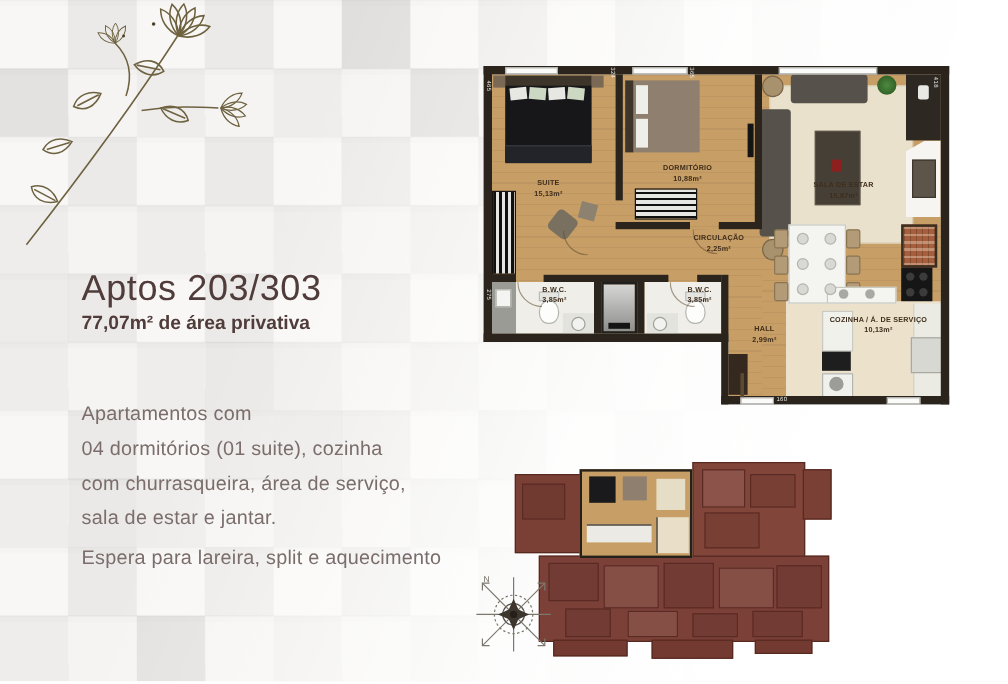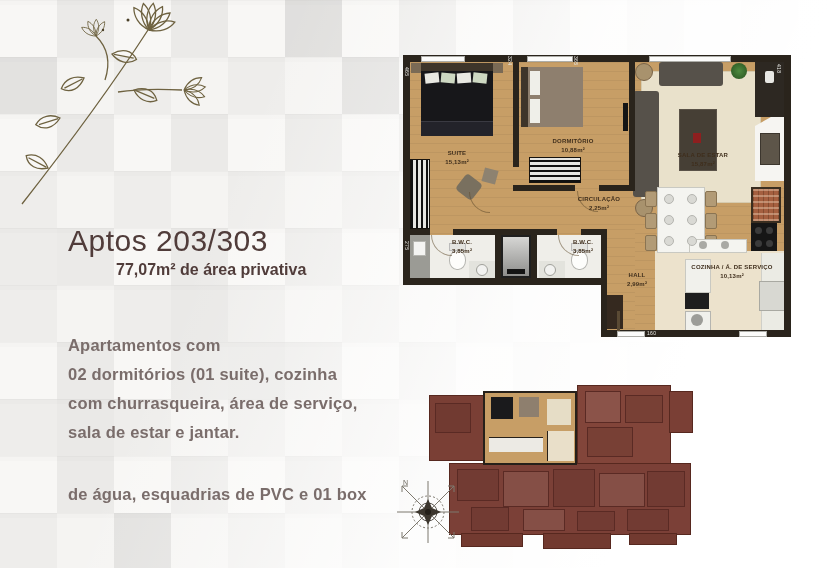--- a/index.html
+++ b/index.html
@@ -9,22 +9,22 @@
   
   .bg{position:absolute;inset:0;
     background:
       linear-gradient(112deg, rgba(255,255,255,0) 28%, rgba(255,255,255,.82) 58%, #ffffff 78%),
       repeating-linear-gradient(180deg, rgba(0,0,0,0.035) 0 1px, rgba(0,0,0,0.012) 1px 5px, rgba(0,0,0,0) 5px 57px),
       conic-gradient(#ebeae8 0 25%, #f5f4f2 0 50%, #eeedeb 0 75%, #f8f7f5 0);
     background-size:100% 100%, 114px 114px, 114px 114px;}
   .tile{position:absolute;width:57px;height:57px;background:rgba(0,0,0,0.045);}
   
   .title{position:absolute;left:68px;top:224px;font-size:30px;letter-spacing:.5px;color:#503c3a;}
-  .subtitle{position:absolute;left:68px;top:261px;font-size:16px;font-weight:bold;color:#503c3a;margin-left:48px;}
-  .bline{position:absolute;left:68px;font-size:16.5px;color:#7a6d6b;letter-spacing:.2px;font-weight:bold;}
+  .subtitle{position:absolute;left:68px;top:261px;font-size:16px;font-weight:bold;color:#503c3a;}
+  .bline{position:absolute;left:68px;font-size:16.5px;color:#7a6d6b;letter-spacing:.2px;}
   
   .plan{position:absolute;left:403px;top:55px;width:388px;height:282px;}
   .wall{position:absolute;background:#2a241c;z-index:4;}
   .floor{position:absolute;z-index:1;}
   .wood{background:#c79e66;background-image:repeating-linear-gradient(180deg, rgba(0,0,0,0.05) 0 1px, rgba(0,0,0,0) 1px 9px);}
   .window{position:absolute;height:4px;background:#fbfbfa;border:1px solid #adada8;z-index:5;}
   .rlabel{position:absolute;text-align:center;color:#3f2e1c;font-weight:bold;font-size:6px;line-height:1.5;letter-spacing:.2px;z-index:6;}
   .dim{position:absolute;color:#e8e8e4;font-size:5px;letter-spacing:.3px;z-index:7;line-height:1;}
   .dimv{writing-mode:vertical-rl;}
   .furn{position:absolute;z-index:3;}
@@ -104,25 +104,25 @@
         </g>
     </g>
     <circle cx="120" cy="30" r="1.5" fill="#4a4028"></circle>
     <circle cx="95" cy="40" r="1.2" fill="#4a4028"></circle>
   </svg>
 
   <div class="title">Aptos 203/303</div>
   <div class="subtitle">77,07m² de área privativa</div>
 
   <div class="bline" style="top:336px;">Apartamentos com</div>
-  <div class="bline" style="top:365px;">02 dormitórios (01 suite), cozinha</div>
+  <div class="bline" style="top:365px;">04 dormitórios (01 suite), cozinha</div>
   <div class="bline" style="top:423px;">sala de estar e jantar.</div>
   <div class="bline" style="top:394px;">com churrasqueira, área de serviço,</div>
 
-  <div class="bline" style="top:485px;">de água, esquadrias de PVC e 01 box</div>
+  <div class="bline" style="top:456px;">Espera para lareira, split e aquecimento</div>
 
   <div class="plan">
 
     <div class="floor wood" style="left:7px;top:7px;width:225px;height:216px;"></div>
     <div class="floor wood" style="left:226px;top:7px;width:155px;height:268px;"></div>
     <div class="floor wood" style="left:204px;top:174px;width:28px;height:101px;"></div>
     <div class="floor" style="left:7px;top:180px;width:20px;height:43px;background:#9b9b95;z-index:2;"></div>
     <div class="floor" style="left:27px;top:180px;width:65px;height:43px;background:#efeee9;z-index:2;"></div>
     <div class="floor" style="left:134px;top:180px;width:64px;height:43px;background:#efeee9;z-index:2;"></div>
     <div class="floor" style="left:252px;top:196px;width:129px;height:79px;background:#ece2cc;z-index:2;"></div>

